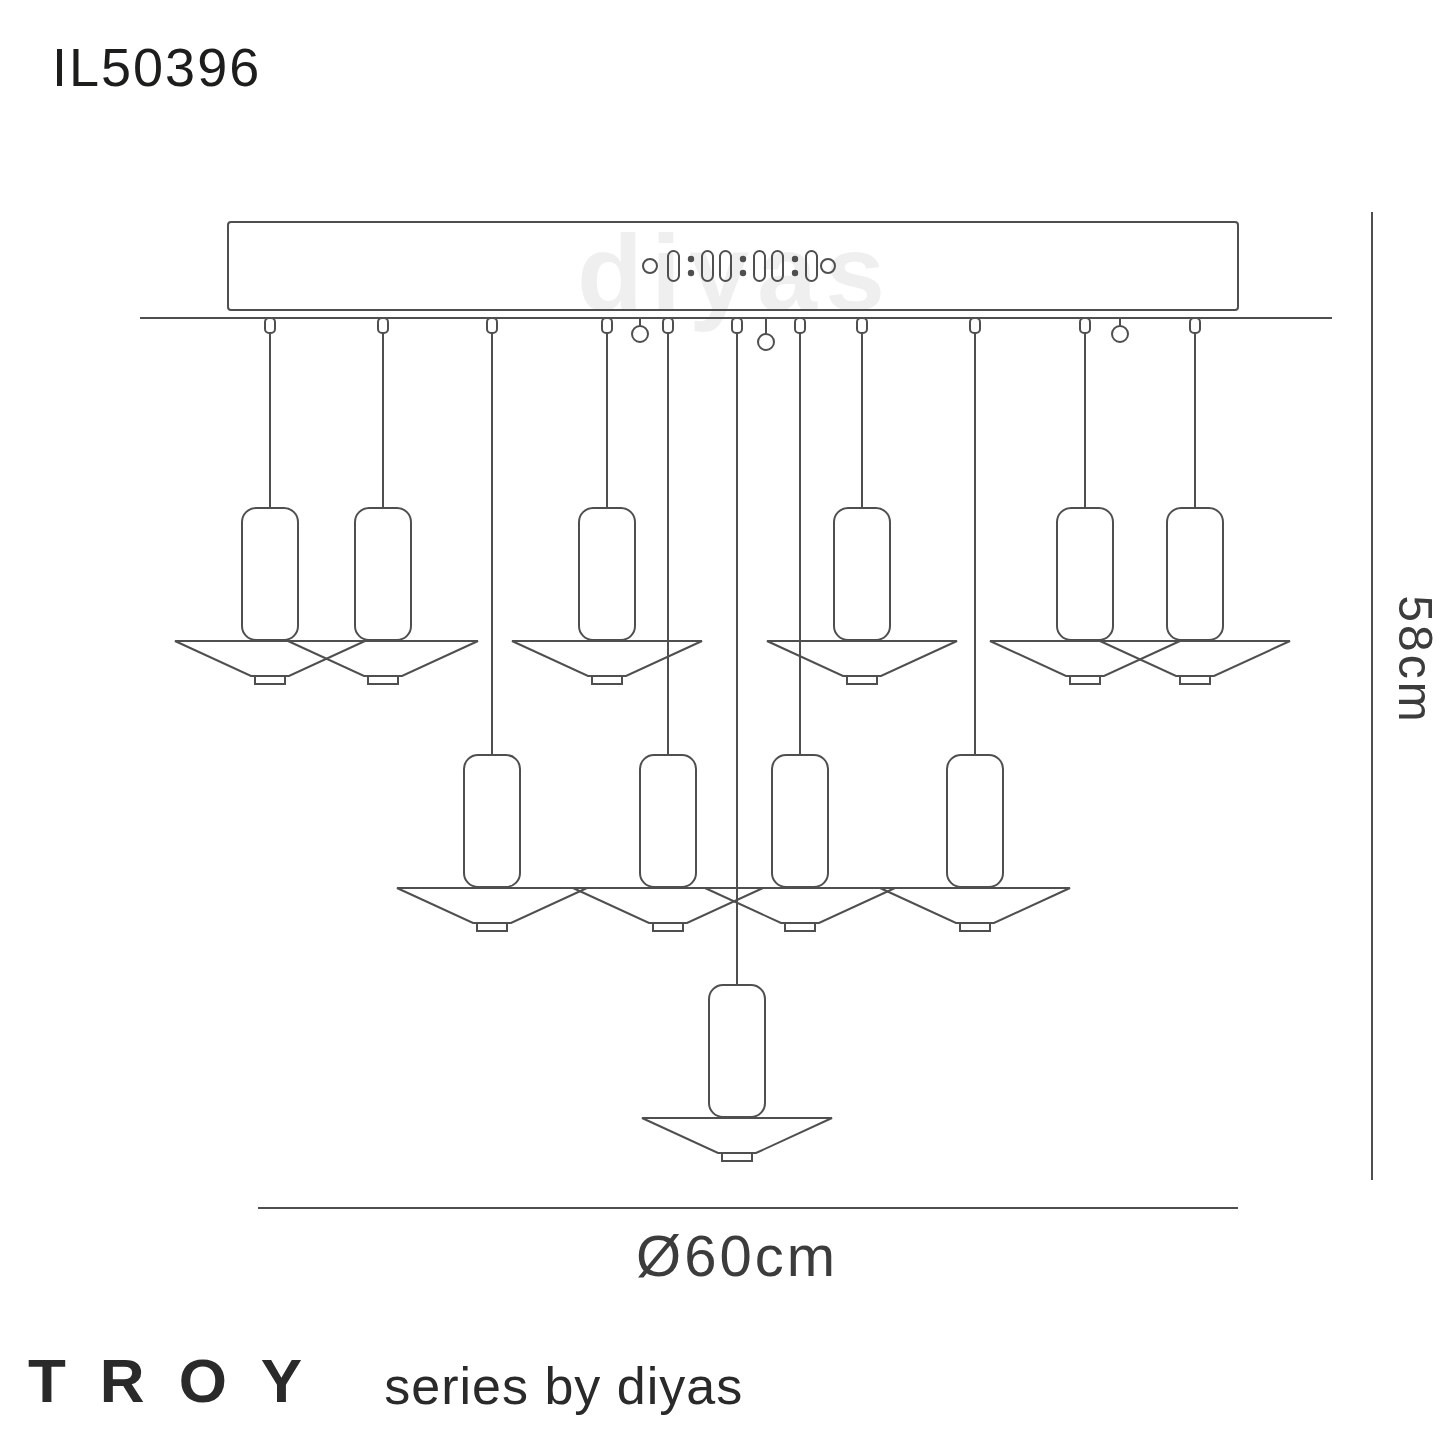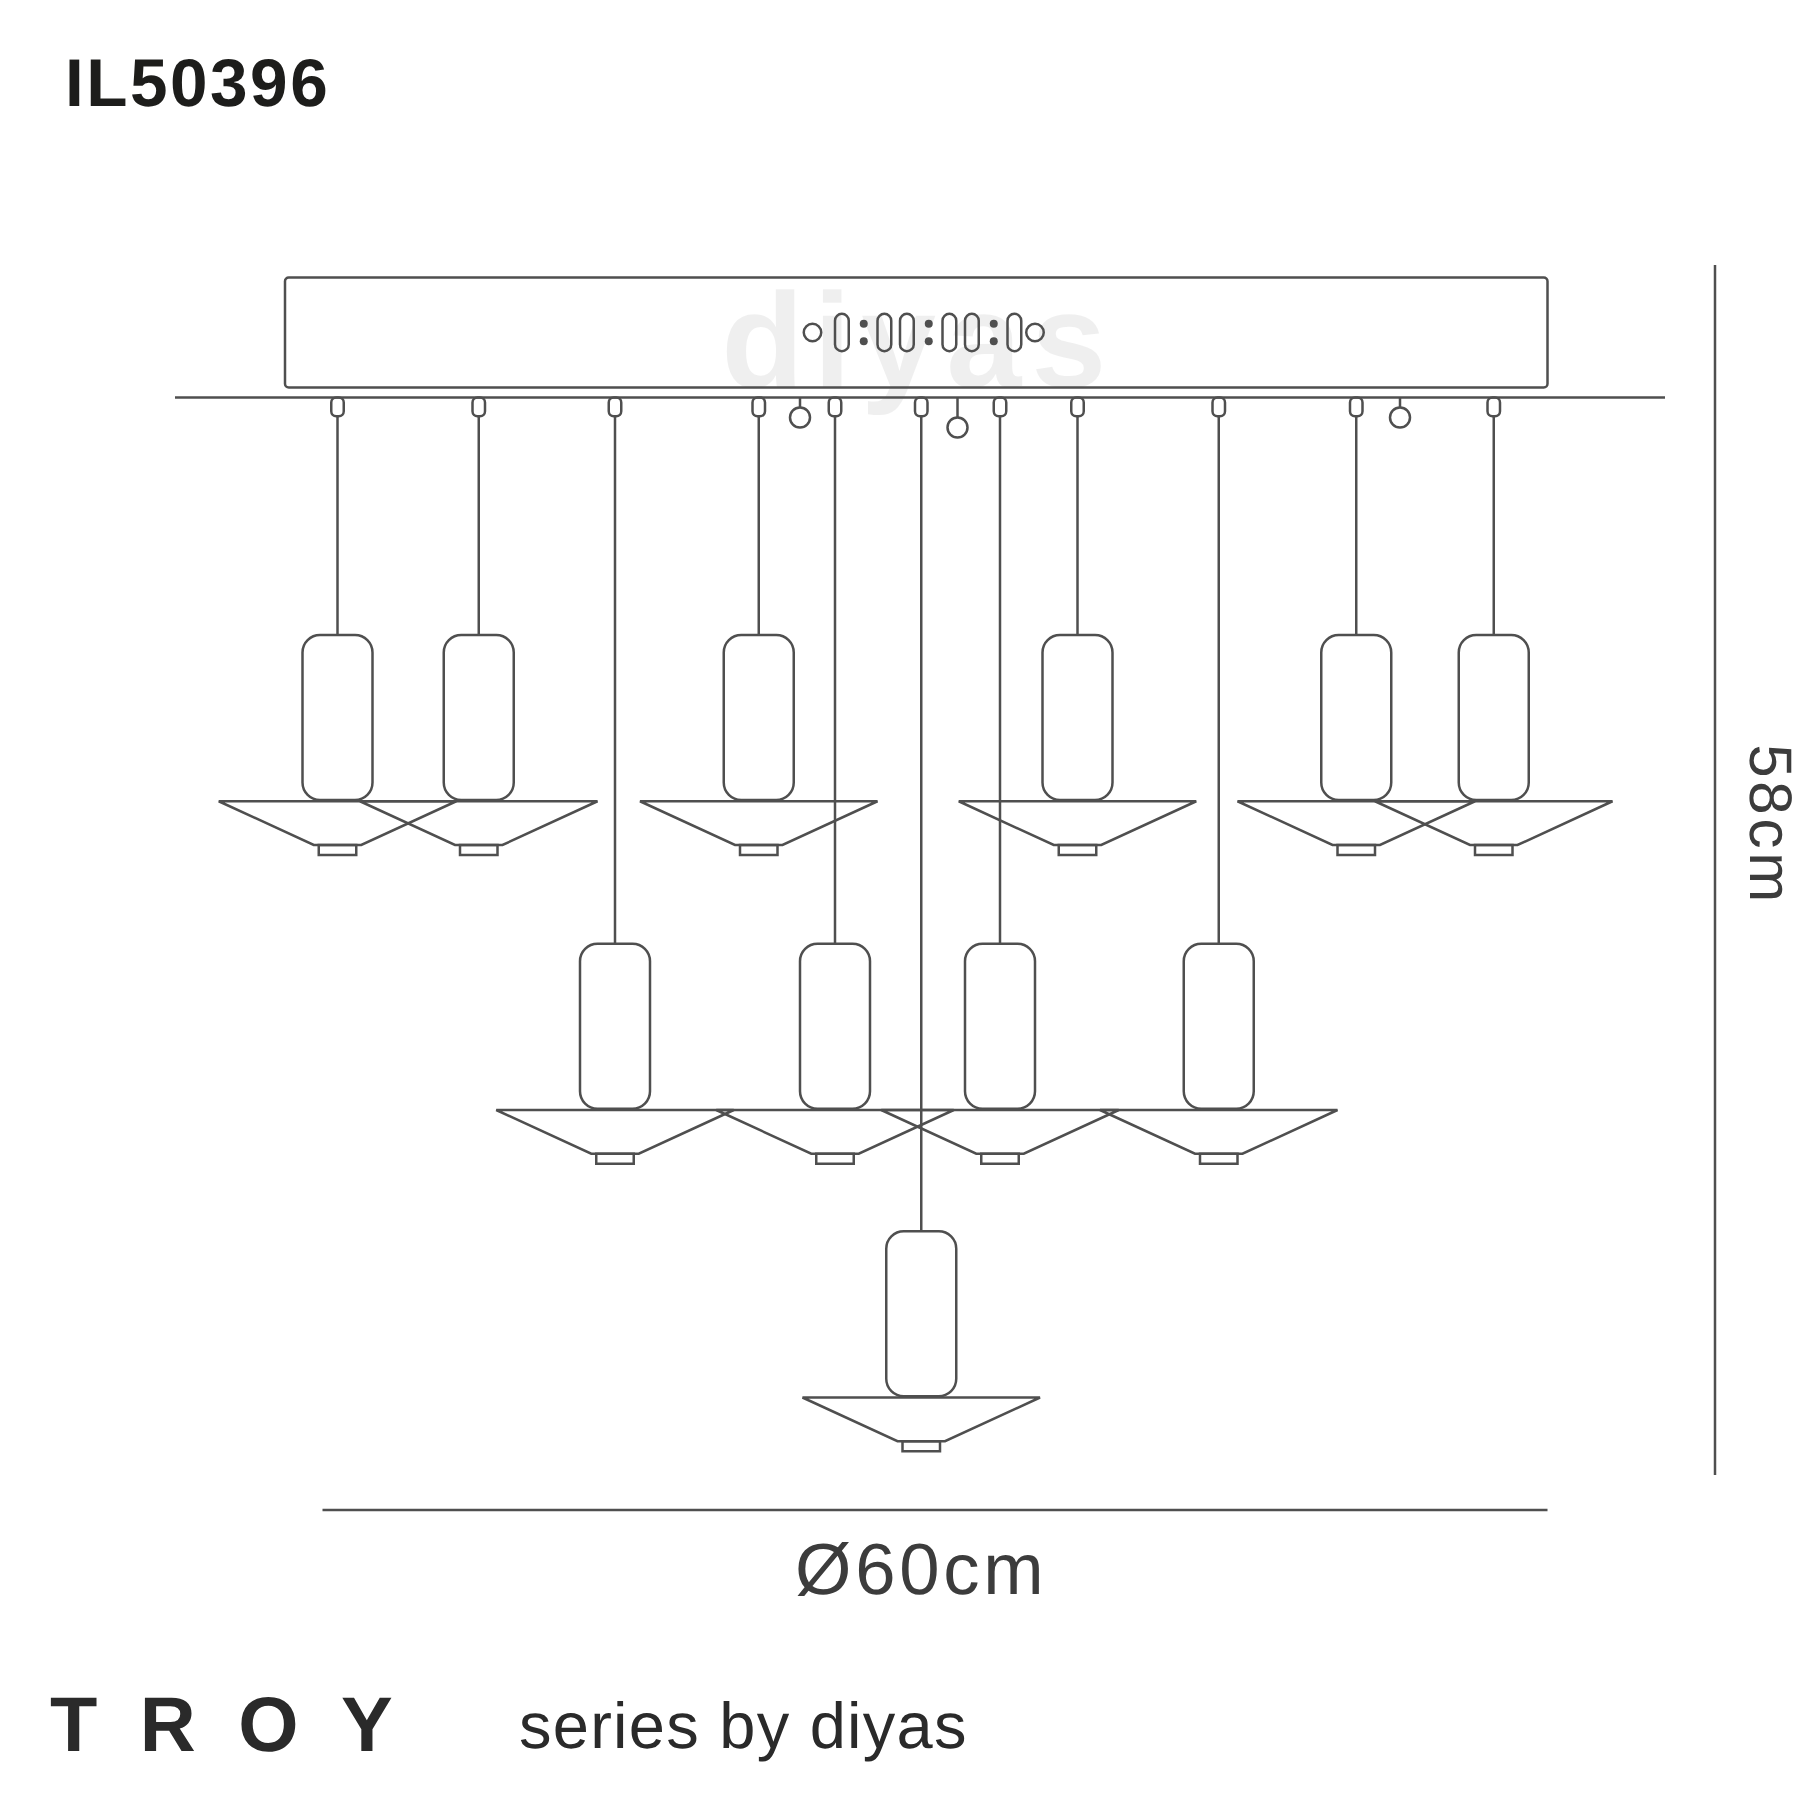--- a/index.html
+++ b/index.html
@@ -14,21 +14,21 @@
     color:var(--ink);
   }
   .stage svg{position:absolute;left:0;top:0;z-index:1;}
   .stage svg *{vector-effect:non-scaling-stroke;}
   .stroked{fill:none;stroke:var(--line);stroke-width:2;}
   .dot{fill:var(--line);stroke:none;}
 
   .product-code{
     position:absolute;z-index:2;
     left:52px;top:36px;
-    font-size:54px;font-weight:700;letter-spacing:2px;
+    font-size:54px;font-weight:400;letter-spacing:2px;
     color:var(--ink);
   }
   .watermark{
     position:absolute;z-index:0;
     left:735px;top:272px;
     transform:translate(-50%,-50%);
     font-size:108px;font-weight:700;letter-spacing:8px;
     color:#000000;opacity:0.06;
     white-space:nowrap;
   }
@@ -42,22 +42,22 @@
   }
   .dim-diameter{
     position:absolute;z-index:2;
     left:737px;top:1222px;
     transform:translateX(-50%);
     font-size:58px;font-weight:400;letter-spacing:3px;
     color:#3c3c3c;
   }
   .footer{
     position:absolute;z-index:2;
-    left:40px;top:1345px;
-    display:flex;align-items:center;gap:67px;
+    left:28px;top:1345px;
+    display:flex;align-items:flex-end;gap:48px;
     white-space:nowrap;
   }
   .series-name{
     font-size:62px;font-weight:700;letter-spacing:34px;
     color:#2a2a2a;
   }
   .series-tagline{
     font-size:52px;font-weight:500;letter-spacing:1px;
     color:#2a2a2a;
   }

